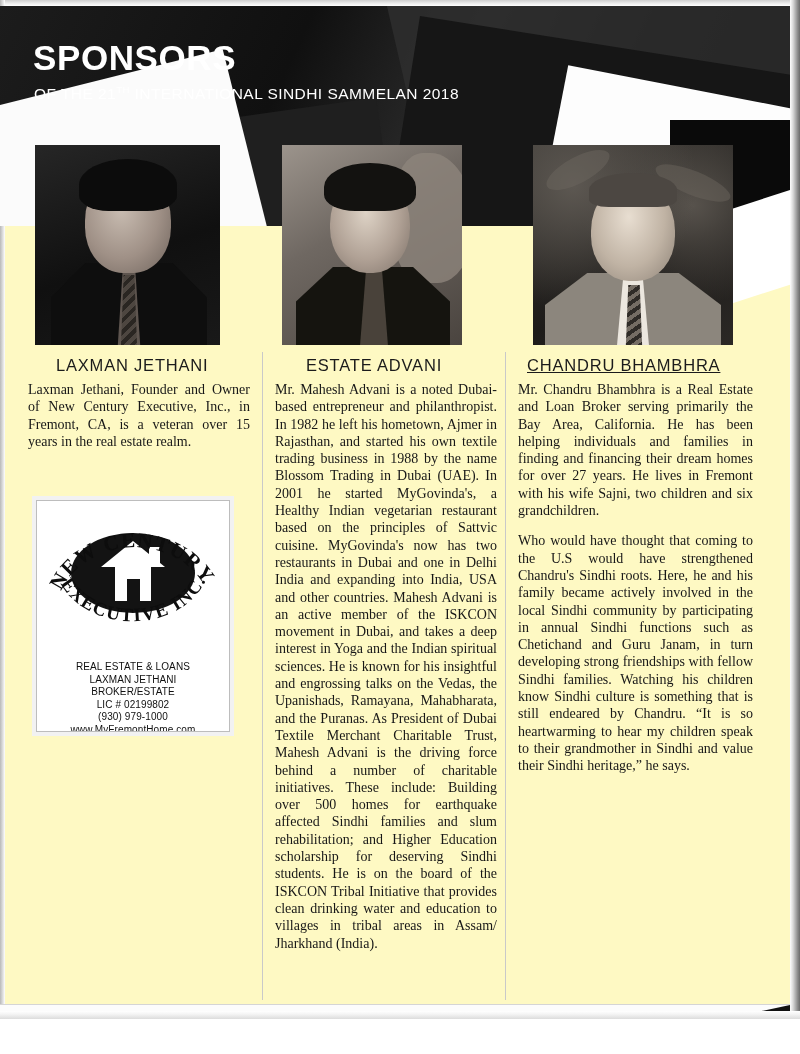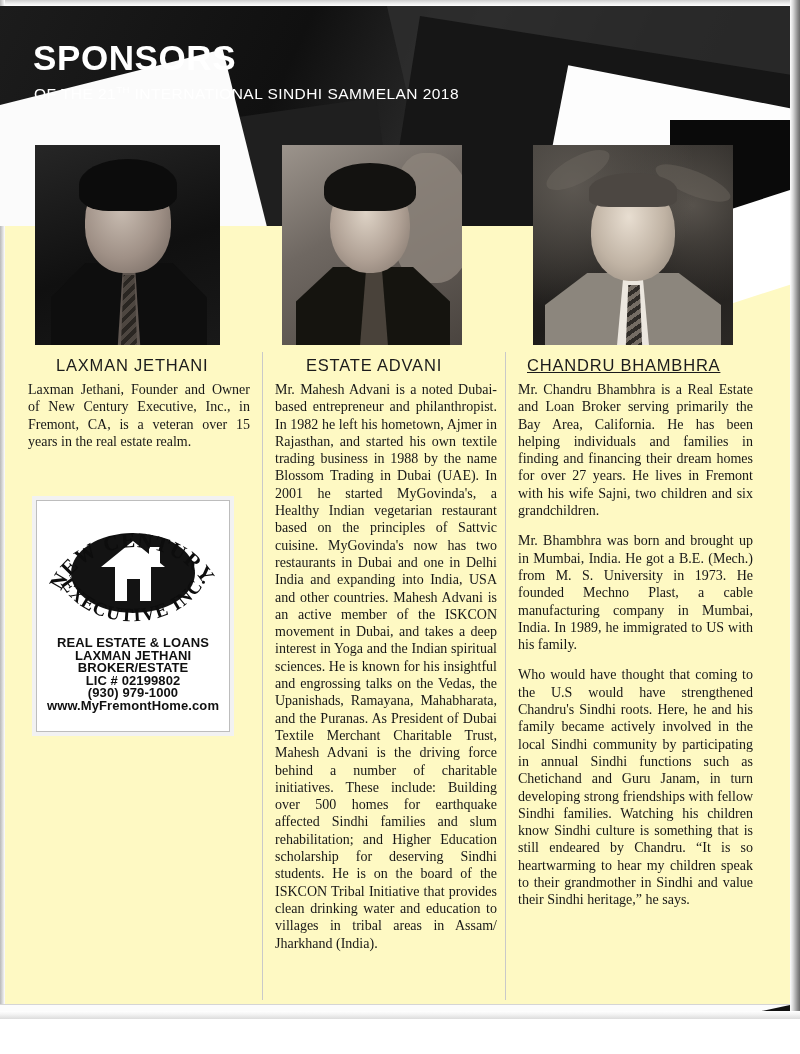--- a/index.html
+++ b/index.html
@@ -322,26 +322,26 @@
     box-shadow: 0 0 0 4px #f2f2f2;
     overflow: hidden;
   }
   .logo-art {
     position: relative;
     width: 192px; height: 150px;
   }
   .logo-art svg { display: block; }
   .logo-lines {
     position: absolute;
-    left: 0; top: 136px;
+    left: 0; top: 160px;
     width: 192px;
     text-align: center;
     font-family: "Liberation Sans", sans-serif;
-    font-weight: bold;
-    font-size: 13px;
+    font-weight: normal;
+    font-size: 10px;
     line-height: 12.6px;
     color: #101010;
     letter-spacing: 0.1px;
   }
   .logo-lines div { white-space: nowrap; }
 
   
   .footer-rule {
     position: absolute;
     left: 0; top: 1004px;
@@ -457,21 +457,20 @@
   <div class="col col-1">
     <p>Laxman Jethani, Founder and Owner of New Century Executive, Inc., in Fremont, CA, is a veteran over 15 years in the real estate realm.</p>
   </div>
 
   <div class="col col-2">
     <p>Mr. Mahesh Advani is a noted Dubai-based entrepreneur and philanthropist. In 1982 he left his hometown, Ajmer in Rajasthan, and started his own textile trading business in 1988 by the name Blossom Trading in Dubai (UAE). In 2001 he started MyGovinda's, a Healthy Indian vegetarian restaurant based on the principles of Sattvic cuisine. MyGovinda's now has two restaurants in Dubai and one in Delhi India and expanding into India, USA and other countries. Mahesh Advani is an active member of the ISKCON movement in Dubai, and takes a deep interest in Yoga and the Indian spiritual sciences. He is known for his insightful and engrossing talks on the Vedas, the Upanishads, Ramayana, Mahabharata, and the Puranas. As President of Dubai Textile Merchant Charitable Trust, Mahesh Advani is the driving force behind a number of charitable initiatives. These include: Building over 500 homes for earthquake affected Sindhi families and slum rehabilitation; and Higher Education scholarship for deserving Sindhi students. He is on the board of the ISKCON Tribal Initiative that provides clean drinking water and education to villages in tribal areas in Assam/ Jharkhand (India).</p>
   </div>
 
   <div class="col col-3">
     <p>Mr. Chandru Bhambhra is a Real Estate and Loan Broker serving primarily the Bay Area, California. He has been helping individuals and families in finding and financing their dream homes for over 27 years. He lives in Fremont with his wife Sajni, two children and six grandchildren.</p>
-    <p>Mr. Bhambhra was born and brought up in Mumbai, India. He got a B.E. (Mech.) from M. S. University in 1973. He founded Mechno Plast, a cable manufacturing company in Mumbai, India. In 1989, he immigrated to US with his family.</p>
     <p>Who would have thought that coming to the U.S would have strengthened Chandru's Sindhi roots. Here, he and his family became actively involved in the local Sindhi community by participating in annual Sindhi functions such as Chetichand and Guru Janam, in turn developing strong friendships with fellow Sindhi families. Watching his children know Sindhi culture is something that is still endeared by Chandru. “It is so heartwarming to hear my children speak to their grandmother in Sindhi and value their Sindhi heritage,” he says.</p>
   </div>
 
   <div class="logo-box">
     <div class="logo-art">
       <svg width="192" height="150" viewBox="0 0 192 150" xmlns="http://www.w3.org/2000/svg">
         <defs>
           <path id="arcTop" d="M 22,96 A 78,68 0 0 1 170,90" fill="none"></path>
           <path id="arcBot" d="M 20,74 A 78,62 0 0 0 172,70" fill="none"></path>
         </defs>

